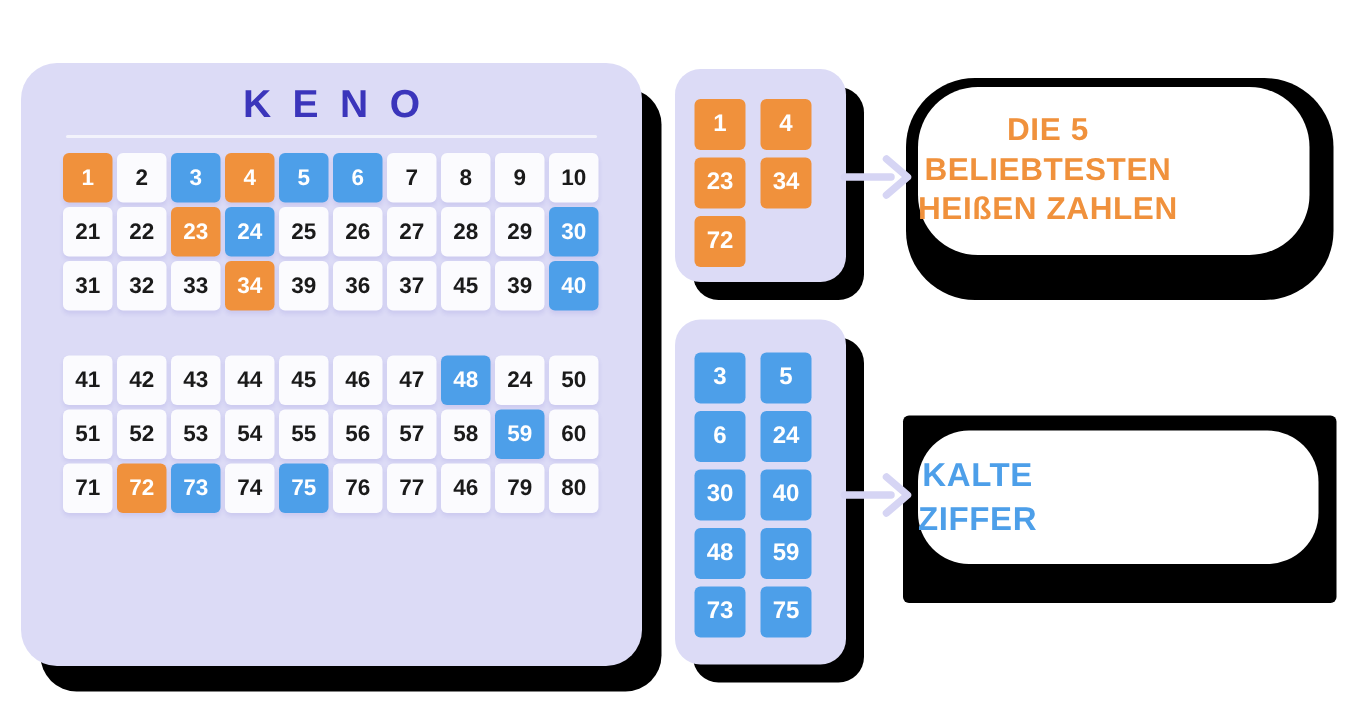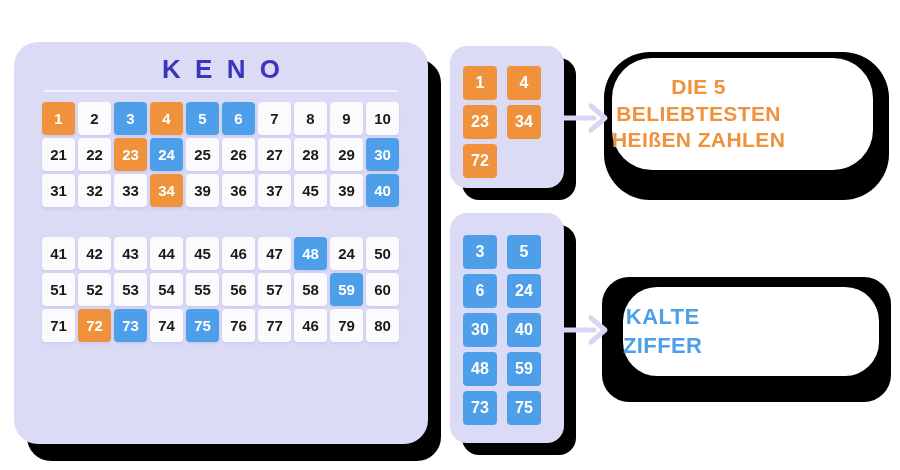--- a/index.html
+++ b/index.html
@@ -39,21 +39,21 @@
   .arrow-cold{left:560px;top:313px;}
 
   
   .label-box{position:absolute;background:var(--shadow);}
   .label-inner{width:100%;height:100%;background:var(--box);border-radius:40px;
     display:flex;align-items:center;justify-content:flex-start;}
   .label-text{margin:0;text-align:center;white-space:pre-line;font-weight:800;
     line-height:1.28;letter-spacing:0.4px;}
   .box-hot{left:604px;top:52px;width:285px;height:148px;border-radius:46px;padding:6px 16px 30px 8px;}
   .box-hot .label-text{color:var(--hot);font-size:21px;}
-  .box-cold{left:602px;top:277px;width:289px;height:125px;border-radius:27px;padding:10px 12px 26px 21px;}
+  .box-cold{left:602px;top:277px;width:289px;height:125px;border-radius:4px;padding:10px 12px 26px 10px;}
   .box-cold .label-inner{border-radius:34px;}
   .box-cold .label-text{color:var(--cold);font-size:22px;}
 </style>
 </head>
 <body>
 
 <div class="canvas">
 
   <section class="board">
     <h1 class="board-title">KENO</h1>

